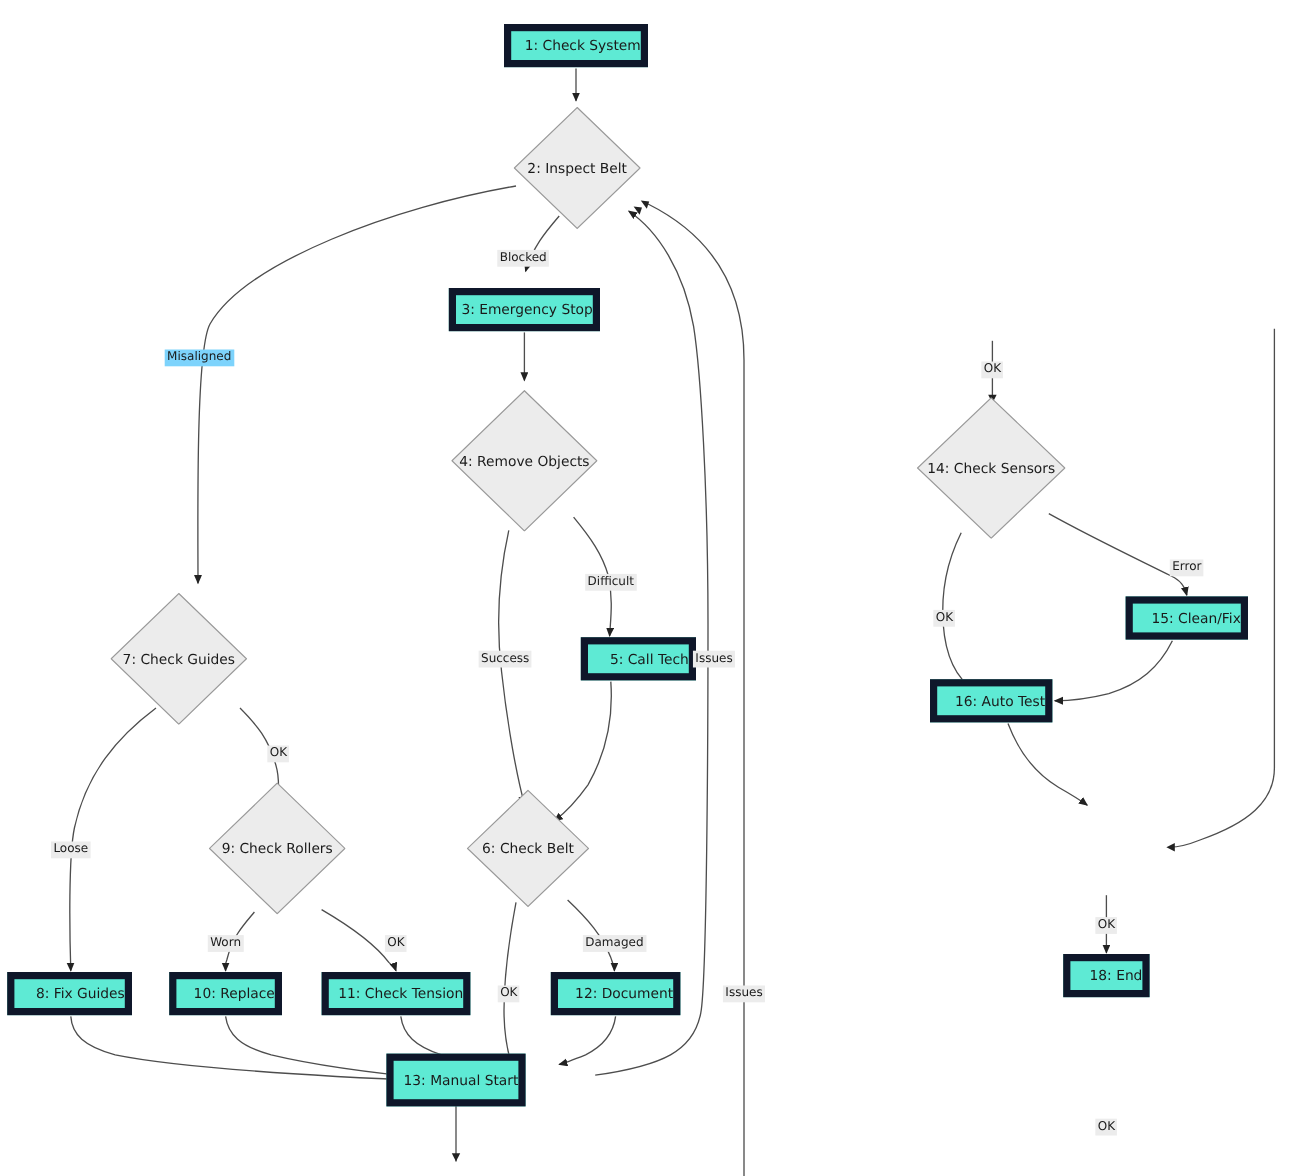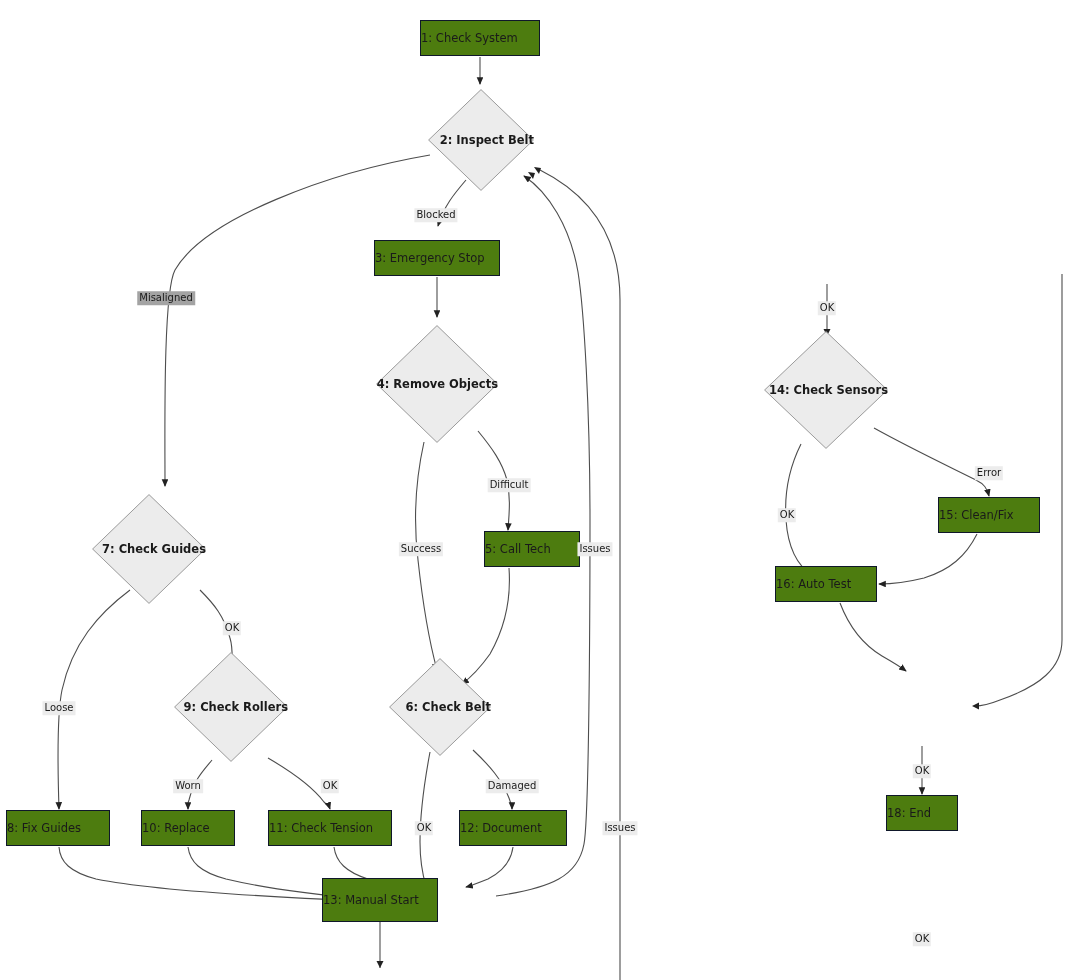--- a/index.html
+++ b/index.html
@@ -30,39 +30,38 @@
     left: 0;
     top: 0;
     width: 1088px;
     height: 980px;
   }
   .node {
     position: absolute;
     box-sizing: border-box;
   }
   .node-rect {
-    background: #4d7c0f;
-    border: 1px solid #0f172a;
+    background: #5eead4;
+    border: 6px solid #0f172a;
     display: flex;
     align-items: center;
-    justify-content: flex-start;
+    justify-content: flex-end;
   }
   .node-rect .node-label {
     color: #1a1a1a;
     font-size: 11.5px;
     line-height: 1.1;
     white-space: nowrap;
     text-align: center;
   }
   .node-diamond {
     background: transparent;
     display: flex;
     align-items: center;
-    justify-content: flex-end;
-    font-weight: bold;
+    justify-content: center;
   }
   .diamond-shape {
     position: absolute;
     left: 0;
     top: 0;
     width: 100%;
     height: 100%;
   }
   .node-diamond .node-label {
     position: relative;
@@ -199,21 +198,21 @@
       <div class="node node-rect" style="left: 775px; top: 566px; width: 102px; height: 36px;">
         <span class="node-label">16: Auto Test</span>
       </div>
       <div class="node node-rect" style="left: 886px; top: 795px; width: 72px; height: 36px;">
         <span class="node-label">18: End</span>
       </div>
     </div>
 
   <div id="label-layer" style="position:absolute;left:0;top:0;width:1088px;height:788px;text-align:right;">
       <span class="edge-label" style="left: 436px; top: 215px; background: rgb(236, 236, 236);">Blocked</span>
-      <span class="edge-label" style="left: 166px; top: 298px; background: #a3a3a3;">Misaligned</span>
+      <span class="edge-label" style="left: 166px; top: 298px; background: #7dd3fc;">Misaligned</span>
       <span class="edge-label" style="left: 509px; top: 485px; background: rgb(236, 236, 236);">Difficult</span>
       <span class="edge-label" style="left: 421px; top: 549px; background: rgb(236, 236, 236);">Success</span>
       <span class="edge-label" style="left: 595px; top: 549px; background: rgb(236, 236, 236);">Issues</span>
       <span class="edge-label" style="left: 232px; top: 628px; background: rgb(236, 236, 236);">OK</span>
       <span class="edge-label" style="left: 59px; top: 708px; background: rgb(236, 236, 236);">Loose</span>
       <span class="edge-label" style="left: 188px; top: 786px; background: rgb(236, 236, 236);">Worn</span>
       <span class="edge-label" style="left: 330px; top: 786px; background: rgb(236, 236, 236);">OK</span>
       <span class="edge-label" style="left: 424px; top: 828px; background: rgb(236, 236, 236);">OK</span>
       <span class="edge-label" style="left: 512px; top: 786px; background: rgb(236, 236, 236);">Damaged</span>
       <span class="edge-label" style="left: 620px; top: 828px; background: rgb(236, 236, 236);">Issues</span>

